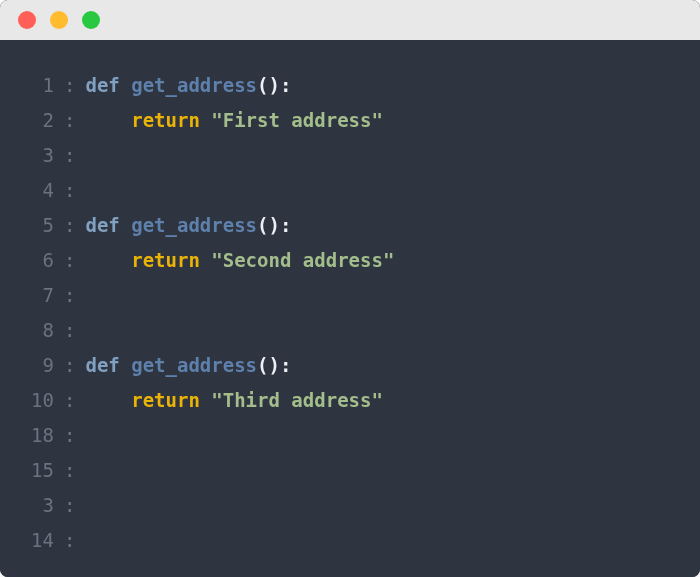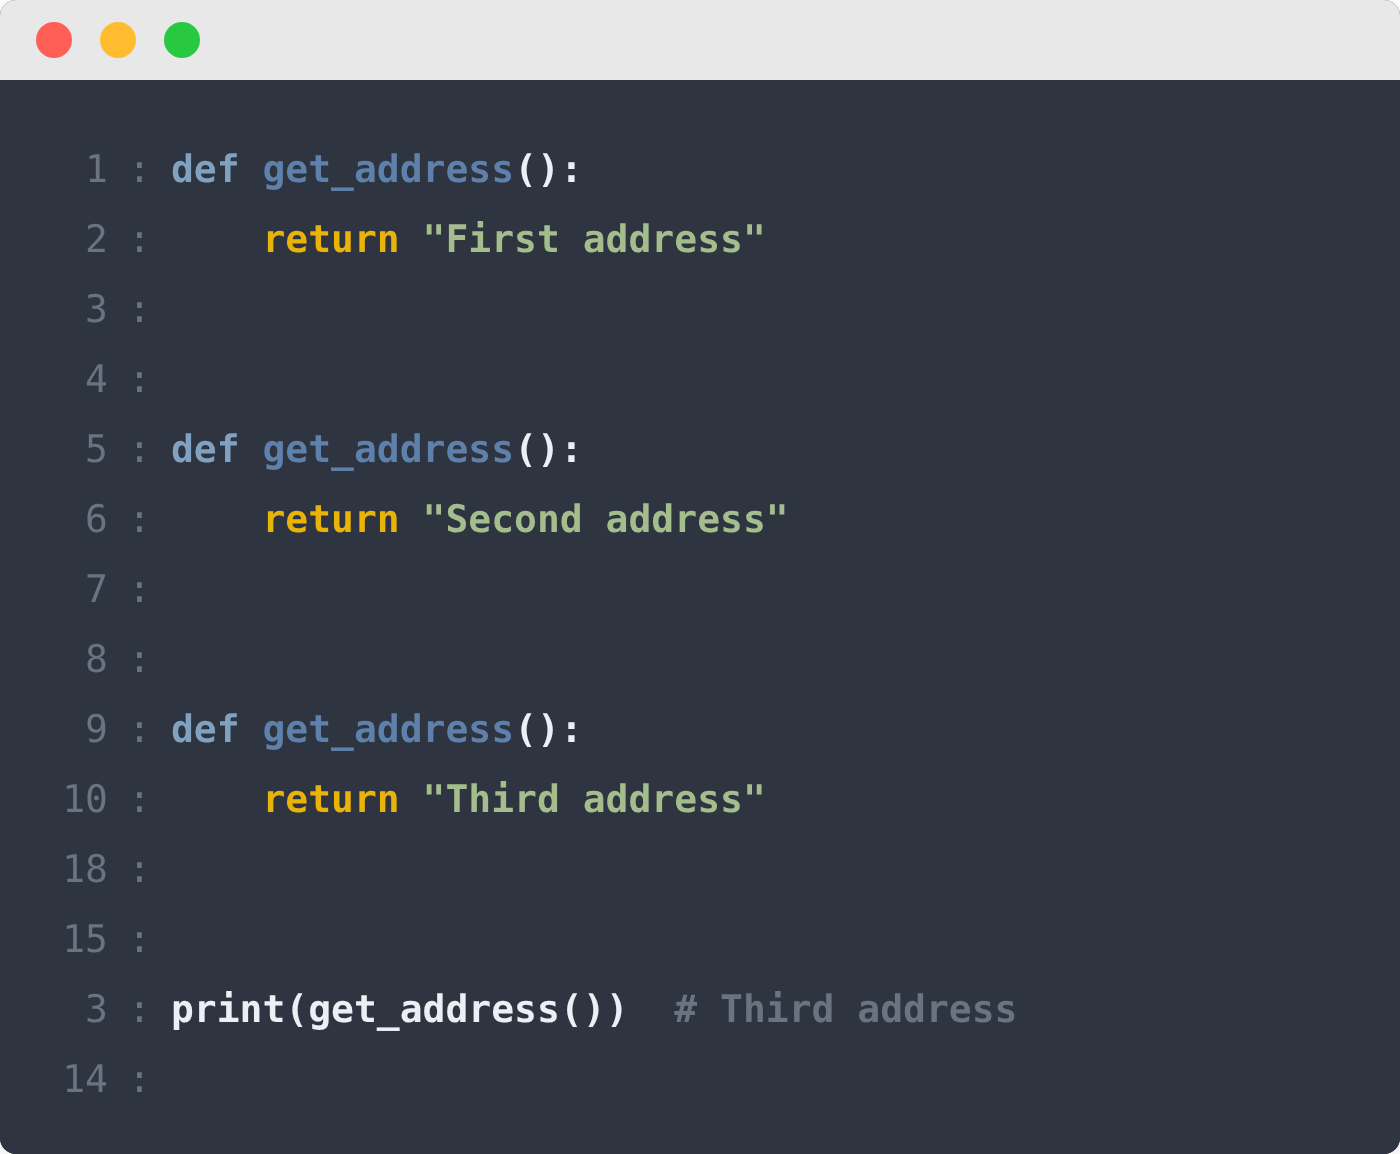--- a/index.html
+++ b/index.html
@@ -85,16 +85,16 @@
       <div class="line"><span class="line-number">3</span><span class="colon">:</span><span class="code"></span></div>
       <div class="line"><span class="line-number">4</span><span class="colon">:</span><span class="code"></span></div>
       <div class="line"><span class="line-number">5</span><span class="colon">:</span><span class="code"><span class="t-keyword">def </span><span class="t-func">get_address</span><span class="t-punct">():</span></span></div>
       <div class="line"><span class="line-number">6</span><span class="colon">:</span><span class="code"><span>    </span><span class="t-return">return </span><span class="t-string">"Second address"</span></span></div>
       <div class="line"><span class="line-number">7</span><span class="colon">:</span><span class="code"></span></div>
       <div class="line"><span class="line-number">8</span><span class="colon">:</span><span class="code"></span></div>
       <div class="line"><span class="line-number">9</span><span class="colon">:</span><span class="code"><span class="t-keyword">def </span><span class="t-func">get_address</span><span class="t-punct">():</span></span></div>
       <div class="line"><span class="line-number">10</span><span class="colon">:</span><span class="code"><span>    </span><span class="t-return">return </span><span class="t-string">"Third address"</span></span></div>
       <div class="line"><span class="line-number">18</span><span class="colon">:</span><span class="code"></span></div>
       <div class="line"><span class="line-number">15</span><span class="colon">:</span><span class="code"></span></div>
-      <div class="line"><span class="line-number">3</span><span class="colon">:</span><span class="code"><span class="t-print">print</span><span class="t-print">(</span><span class="t-print">get_address</span><span class="t-print">())  </span><span class="t-comment"># Third address</span></span></div>
+      <div class="line"><span class="line-number">3</span><span class="colon">:</span></div>
       <div class="line"><span class="line-number">14</span><span class="colon">:</span><span class="code"></span></div>
     </div>
 </div>
 
 </body></html>

